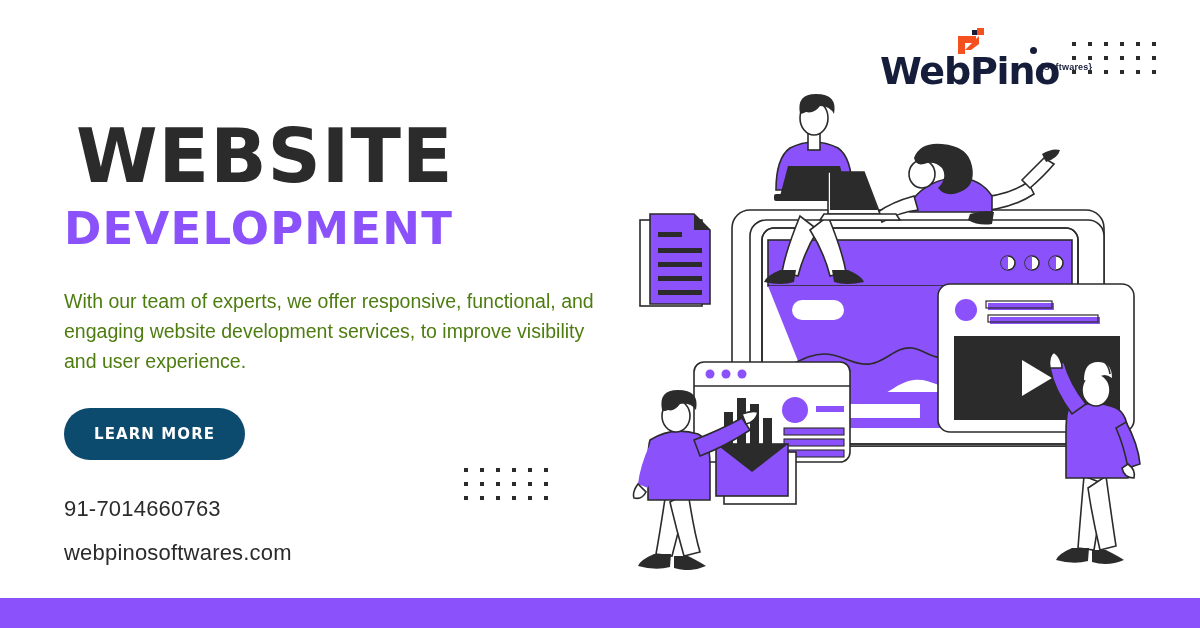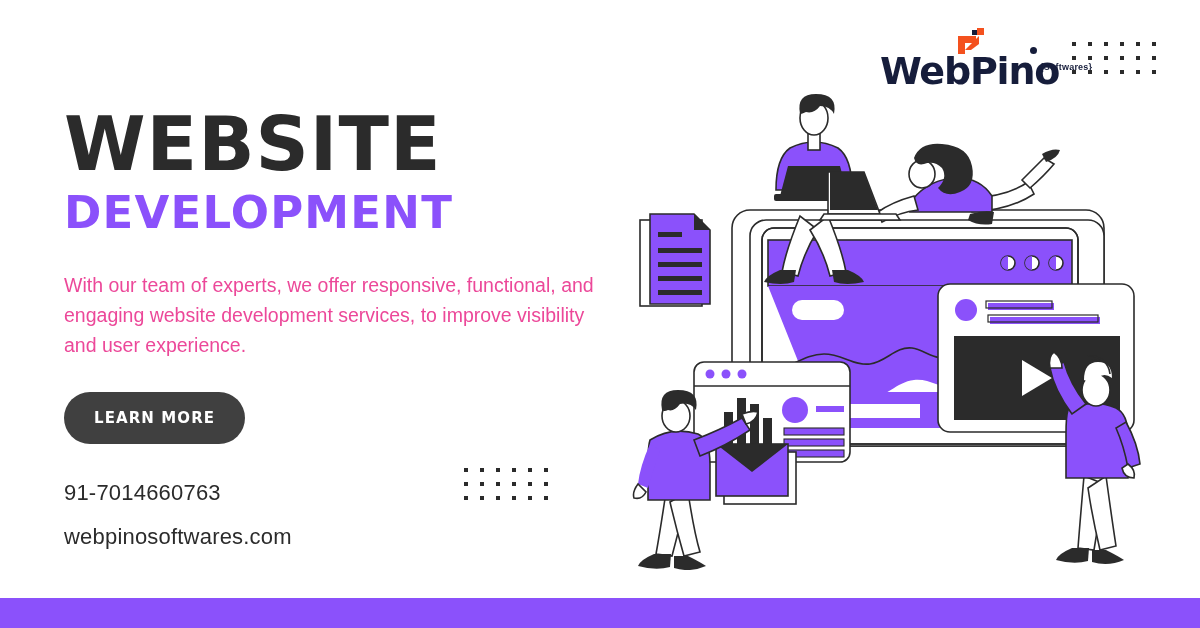--- a/index.html
+++ b/index.html
@@ -109,42 +109,42 @@
     top: 108px;
     width: 540px;
   }
   .headline-1 {
     font-family: "DejaVu Sans", sans-serif;
     font-size: 74px;
     font-weight: bold;
     color: #2b2b2b;
     letter-spacing: 1px;
     line-height: 0.98;
-    margin: 0;
+    margin: 12px;
   }
   .headline-2 {
     font-family: "DejaVu Sans", sans-serif;
     font-size: 45px;
     font-weight: bold;
     color: #8b51fb;
     letter-spacing: 1.2px;
     line-height: 1.05;
     margin: 8px 0 0 0;
   }
   .subcopy {
     margin: 34px 0 0 0;
     font-size: 19.5px;
     line-height: 1.55;
-    color: #ec4899;
+    color: #4d7c0f;
     max-width: 530px;
   }
   .cta {
     margin-top: 32px;
     display: inline-block;
-    background: #404040;
+    background: #0c4a6e;
     color: #ffffff;
     border: none;
     border-radius: 26px;
     padding: 17px 30px;
     font-family: "DejaVu Sans", sans-serif;
     font-size: 15px;
     font-weight: bold;
     letter-spacing: 1.1px;
     cursor: pointer;
   }

